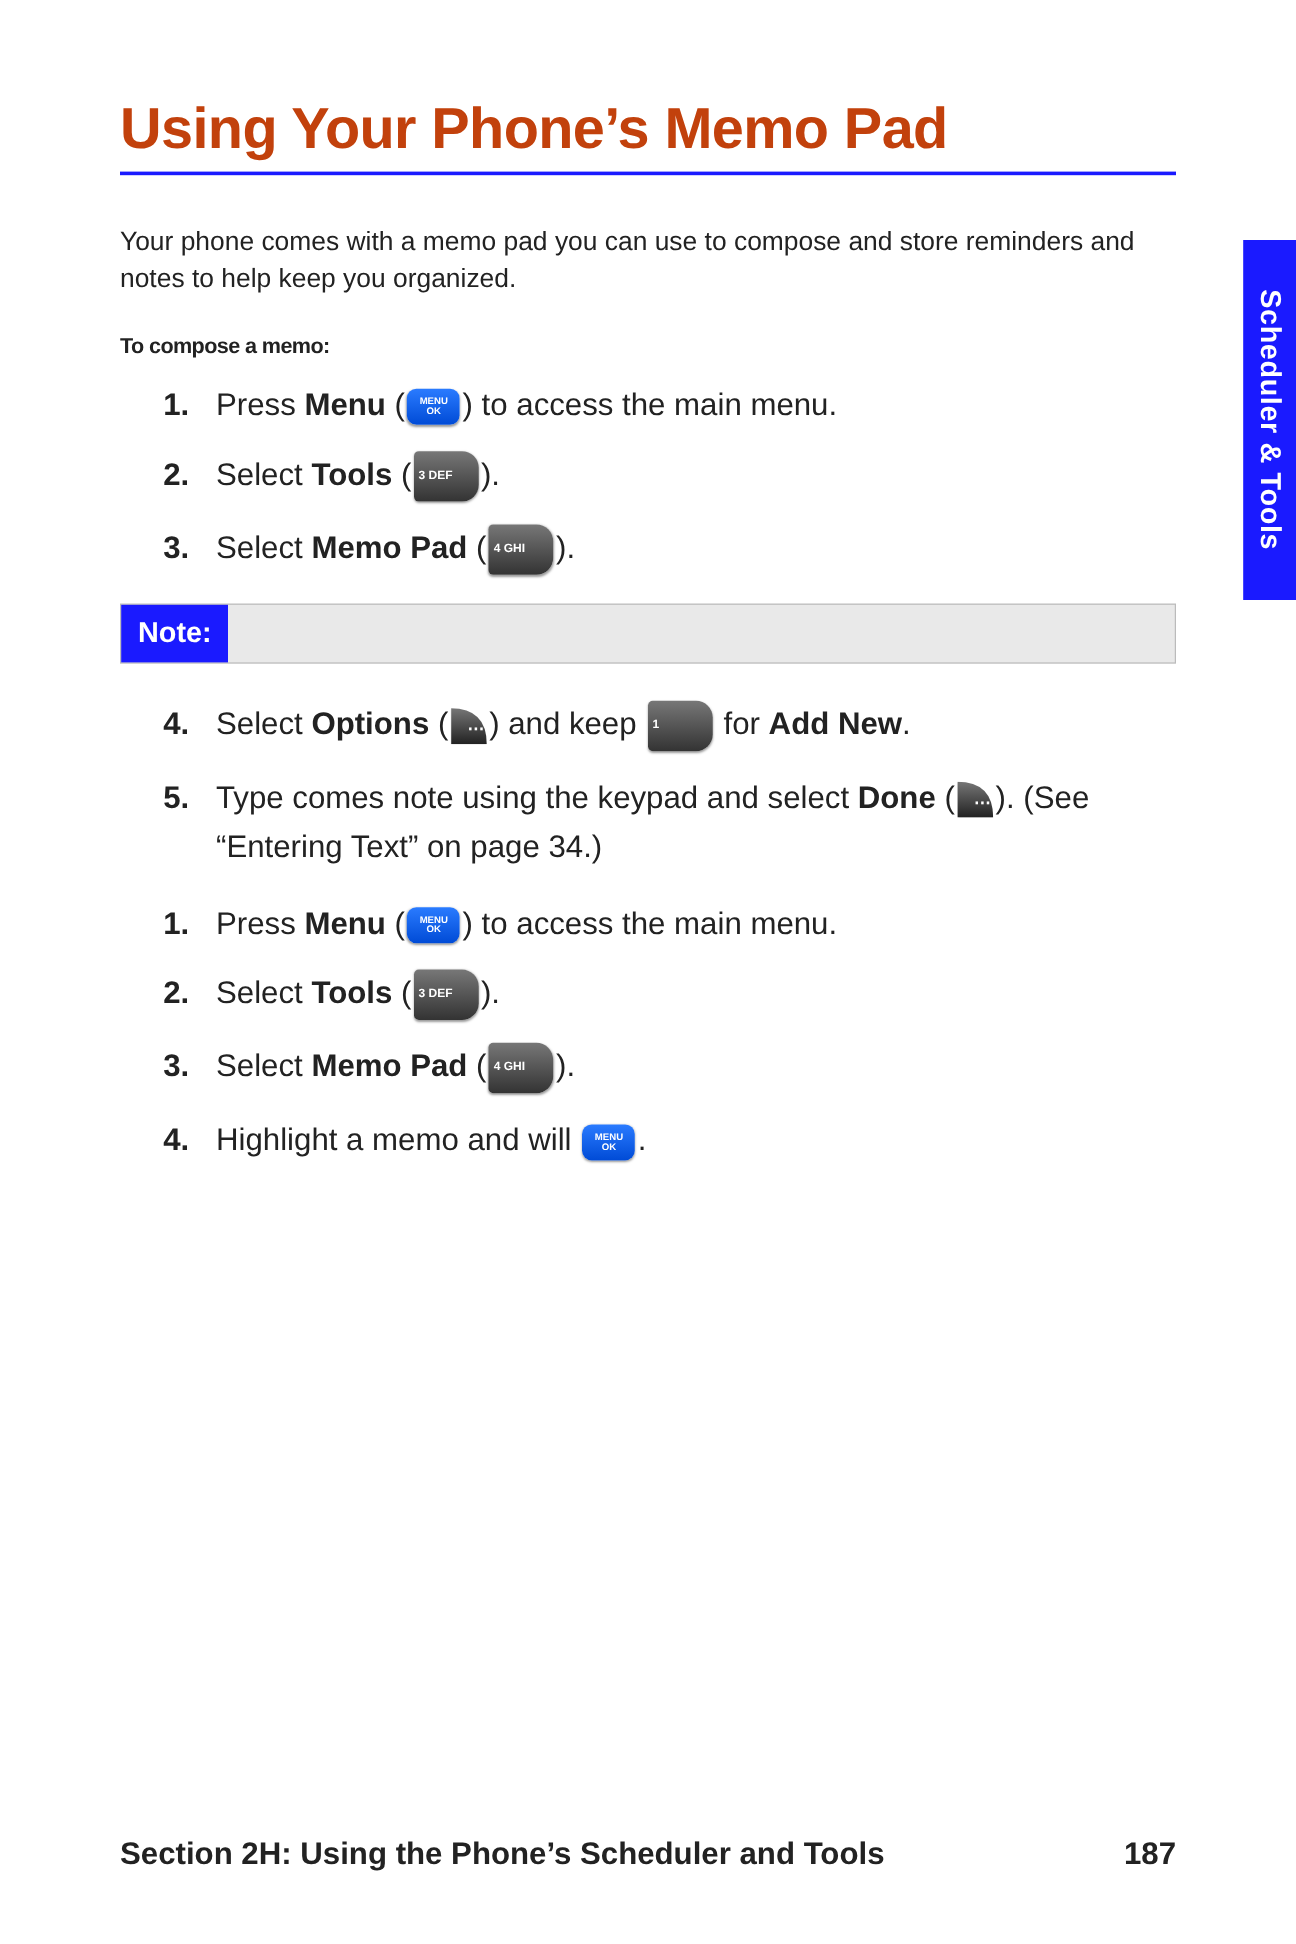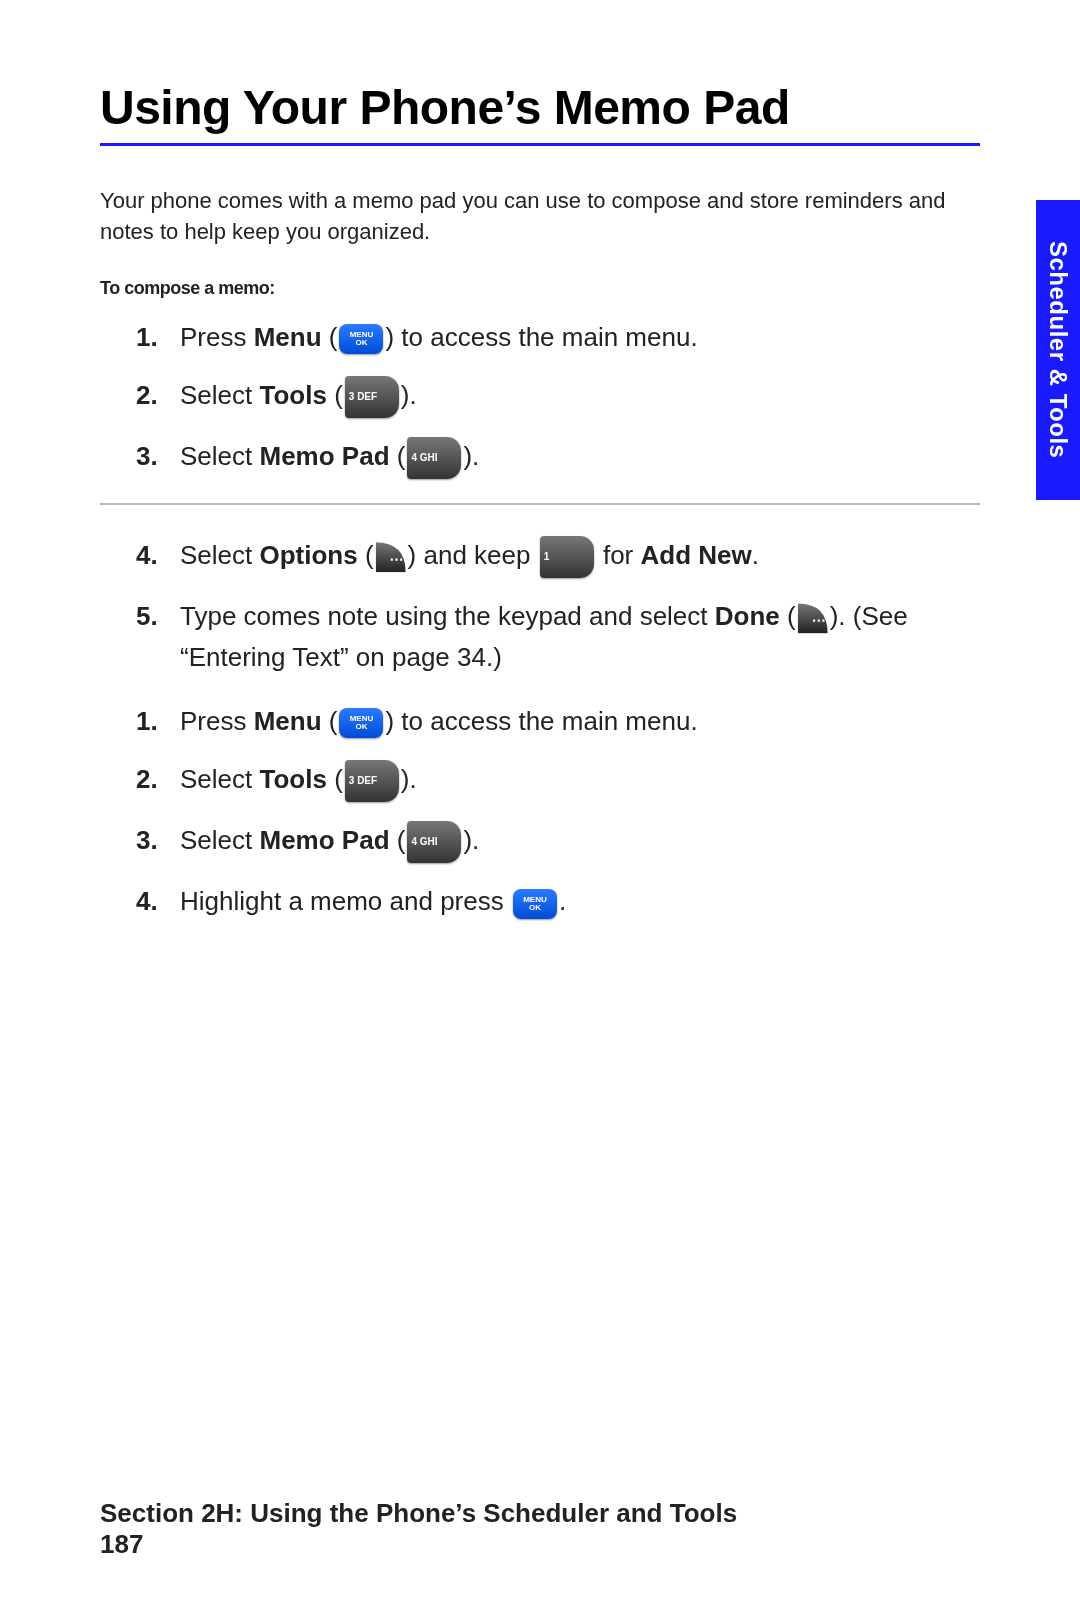--- a/index.html
+++ b/index.html
@@ -13,21 +13,21 @@
     position: relative;
   }
   .page {
     box-sizing: border-box;
     width: 1080px;
     height: 1620px;
     padding: 80px 100px 60px 100px;
     position: relative;
   }
   .title {
-    color: #000000;
+    color: #c2410c;
     font-size: 48px;
     font-weight: 700;
     margin: 0 0 8px 0;
     letter-spacing: -0.5px;
   }
   .title-rule {
     border: none;
     border-top: 3px solid #1a1aff;
     margin: 4px 0 40px 0;
   }
@@ -105,21 +105,20 @@
   
   .footer {
     position: absolute;
     bottom: 60px;
     left: 100px;
     right: 100px;
     display: flex;
     justify-content: space-between;
     font-size: 26px;
     font-weight: 700;
-    flex-direction: column;
   }
   
   .key {
     display: inline-flex;
     align-items: center;
     justify-content: center;
     vertical-align: middle;
     border-radius: 6px;
     font-size: 9px;
     font-weight: 700;
@@ -191,20 +190,21 @@
       <span class="num">2.</span>
       <span>Select </span><span class="b">Tools</span><span> (</span><span class="key key-num">3 DEF</span><span>).</span>
     </li>
     <li>
       <span class="num">3.</span>
       <span>Select </span><span class="b">Memo Pad</span><span> (</span><span class="key key-num">4 GHI</span><span>).</span>
     </li>
   </ol>
 
   <div class="note-box">
+    <div class="note-label">Note:</div>
   </div>
 
   <ol class="steps">
     <li>
       <span class="num">4.</span>
       <span>Select </span><span class="b">Options</span><span> (</span><span class="key key-soft right">
           <span class="dots right">⋯</span>
         </span><span>) and keep </span><span class="key key-num">1</span><span> for </span><span class="b">Add New</span><span>.</span>
     </li>
     <li>
@@ -227,21 +227,21 @@
     <li>
       <span class="num">2.</span>
       <span>Select </span><span class="b">Tools</span><span> (</span><span class="key key-num">3 DEF</span><span>).</span>
     </li>
     <li>
       <span class="num">3.</span>
       <span>Select </span><span class="b">Memo Pad</span><span> (</span><span class="key key-num">4 GHI</span><span>).</span>
     </li>
     <li>
       <span class="num">4.</span>
-      <span>Highlight a memo and press </span><span class="key key-menu-ok">
+      <span>Highlight a memo and will </span><span class="key key-menu-ok">
           <span class="t1">MENU</span>
           <span class="t2">OK</span>
         </span><span>.</span>
     </li>
   </ol>
 
   <div class="footer">
     <span>Section 2H: Using the Phone’s Scheduler and Tools</span>
     <span>187</span>
   </div>

